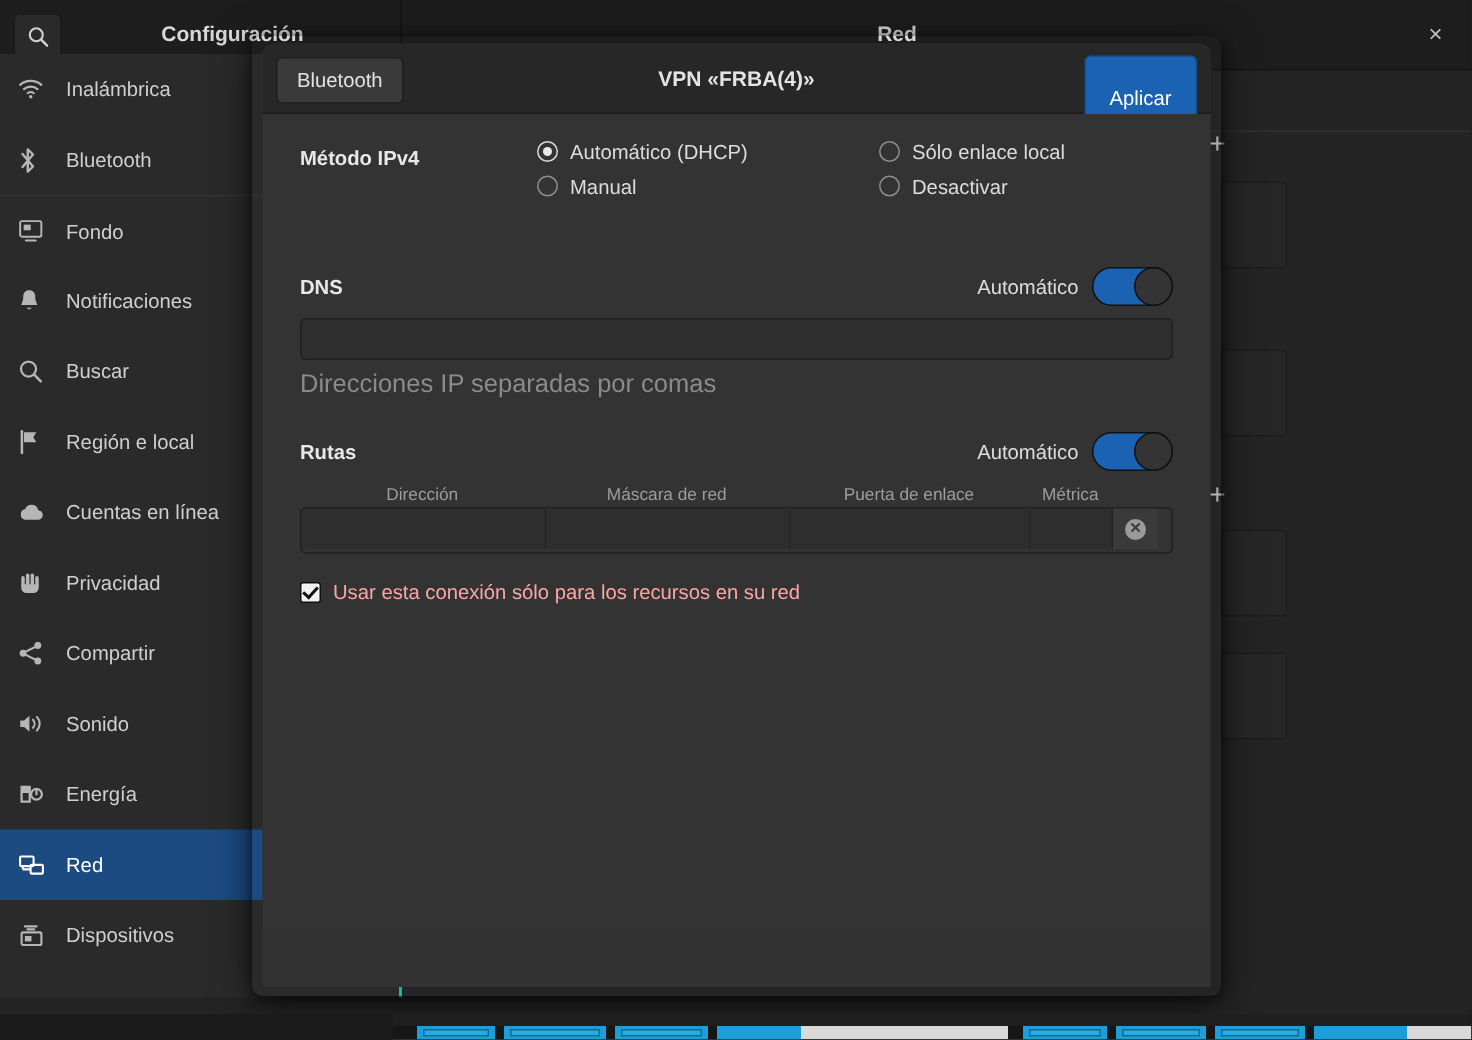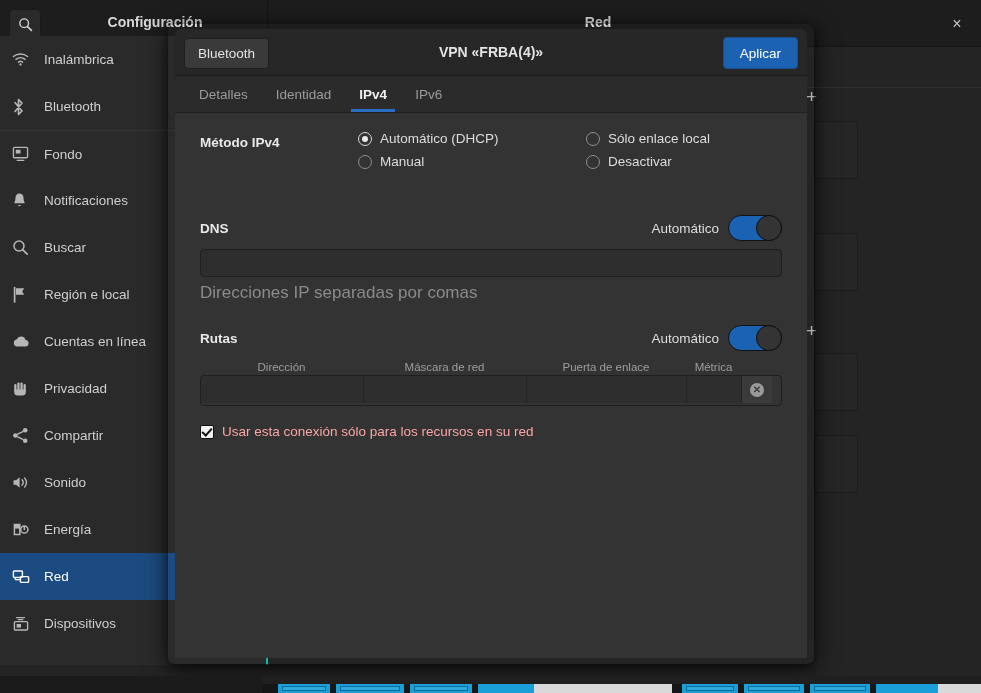--- a/index.html
+++ b/index.html
@@ -242,21 +242,21 @@
     border: 1px solid #1f1f1f;
     border-radius: 4px;
     color: #e2e2e2;
     font-size: 13.5px;
     cursor: pointer;
   }
   .btn-apply {
     position: absolute;
     right: 9px; top: 8px;
     height: 30px;
-    padding: 0 16px;
+    padding: 12px 16px;
     display: flex; align-items: center;
     background: #1c62b3;
     border: 1px solid #17518f;
     border-radius: 4px;
     color: #ffffff;
     font-size: 13.5px;
     cursor: pointer;
   }
   .dlg-title {
     position: absolute;
@@ -327,21 +327,21 @@
   .radio-grid {
     position: absolute;
     left: 158px; top: 0;
     width: 420px;
     display: grid;
     grid-template-columns: 228px 1fr;
     grid-row-gap: 8px;
   }
   .radio-opt {
     display: flex;
-    align-items: flex-end;
+    align-items: flex-start;
     cursor: pointer;
   }
   .radio-mark {
     width: 14px; height: 14px;
     border-radius: 50%;
     border: 1px solid #8e8e8e;
     background: #333333;
     flex: none;
     margin-right: 8px;
     position: relative;
@@ -693,34 +693,20 @@
     <div class="dlg-header">
       <div class="btn-cancel">
         <span>Bluetooth</span>
       </div>
       <div class="dlg-title">VPN «FRBA(4)»</div>
       <div class="btn-apply">
         <span>Aplicar</span>
       </div>
     </div>
 
-    <div class="tabs">
-      <div class="tab">
-        <span>Detalles</span>
-      </div>
-      <div class="tab">
-        <span>Identidad</span>
-      </div>
-      <div class="tab active">
-        <span>IPv4</span>
-      </div>
-      <div class="tab">
-        <span>IPv6</span>
-      </div>
-    </div>
 
     <div class="dlg-body">
 
       
       <div class="method-block">
         <div class="row-label">Método IPv4</div>
         <div class="radio-grid">
 
           <div class="radio-opt checked">
             <span class="radio-mark"></span>

